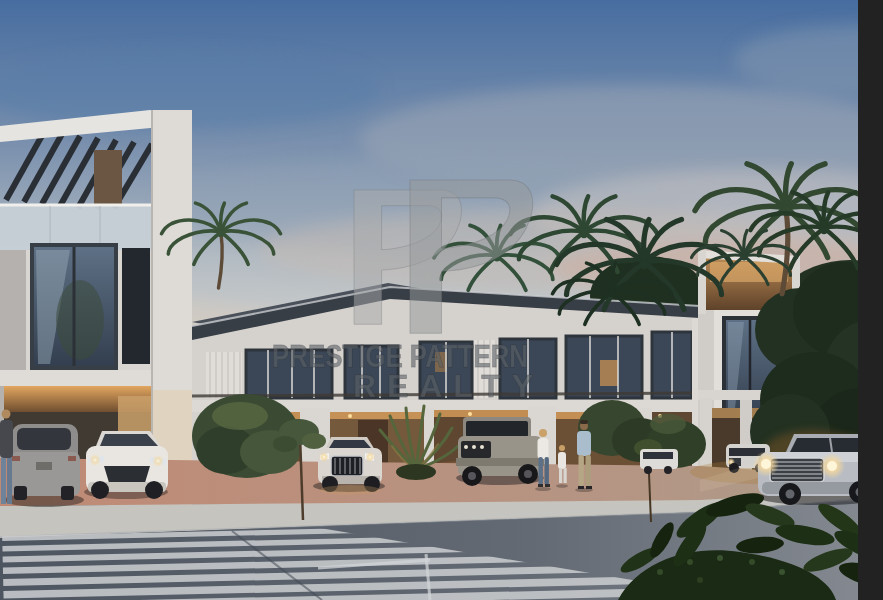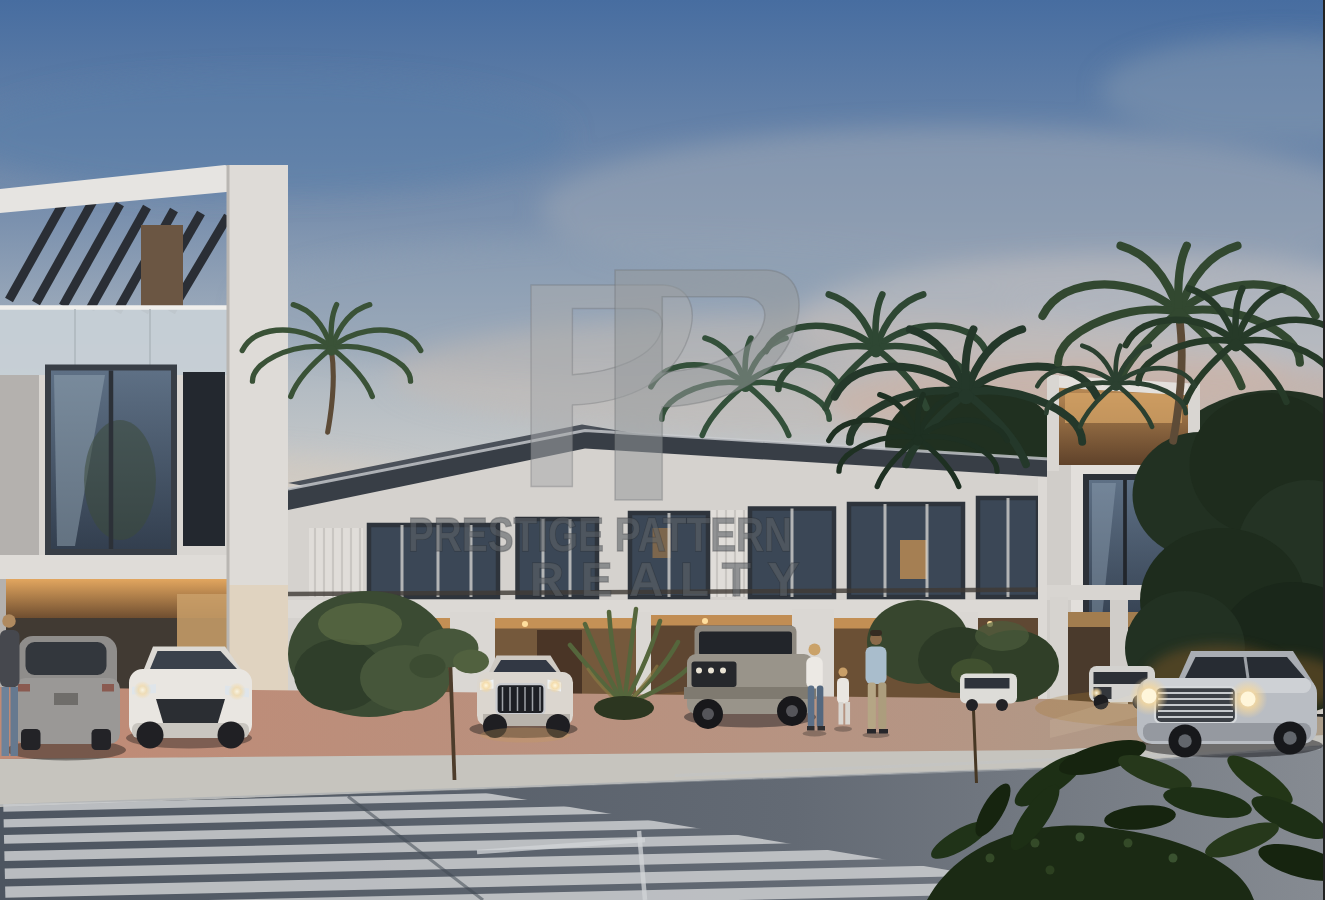--- a/index.html
+++ b/index.html
@@ -1,16 +1,16 @@
 <!DOCTYPE html>
 <html><head>
 <meta charset="utf-8">
 <style>
   html,body{margin:0;padding:0;background:#222;}
-  .stage{position:relative;width:858px;height:600px;overflow:hidden;font-family:"Liberation Sans",sans-serif;padding-left:24px;}
+  .stage{position:relative;width:858px;height:600px;overflow:hidden;font-family:"Liberation Sans",sans-serif;}
   .stage svg{position:absolute;left:0;top:0;display:block;}
   .pf{fill:none;stroke:currentColor;stroke-width:4.2;stroke-linecap:round;}
   .pt{fill:none;stroke:#5d4b37;stroke-width:4;stroke-linecap:round;}
   .fan{fill:none;stroke:#55663c;stroke-width:3;stroke-linecap:round;}
   .fan2{fill:none;stroke:#8a7a42;stroke-width:2;stroke-linecap:round;opacity:.65;}
   .mull{stroke:#dcdad6;stroke-width:2;opacity:.75;}
   .seam{stroke:#3a4049;stroke-width:1.2;opacity:.6;}
   .wmText{font-family:"Liberation Sans",sans-serif;font-weight:bold;font-size:32px;
           fill:#5c6066;fill-opacity:.6;stroke:#24272b;stroke-opacity:.32;stroke-width:.9;paint-order:stroke;}
   .wmP{fill:#a8abad;fill-opacity:.52;stroke:#6e7174;stroke-opacity:.35;stroke-width:1;}

